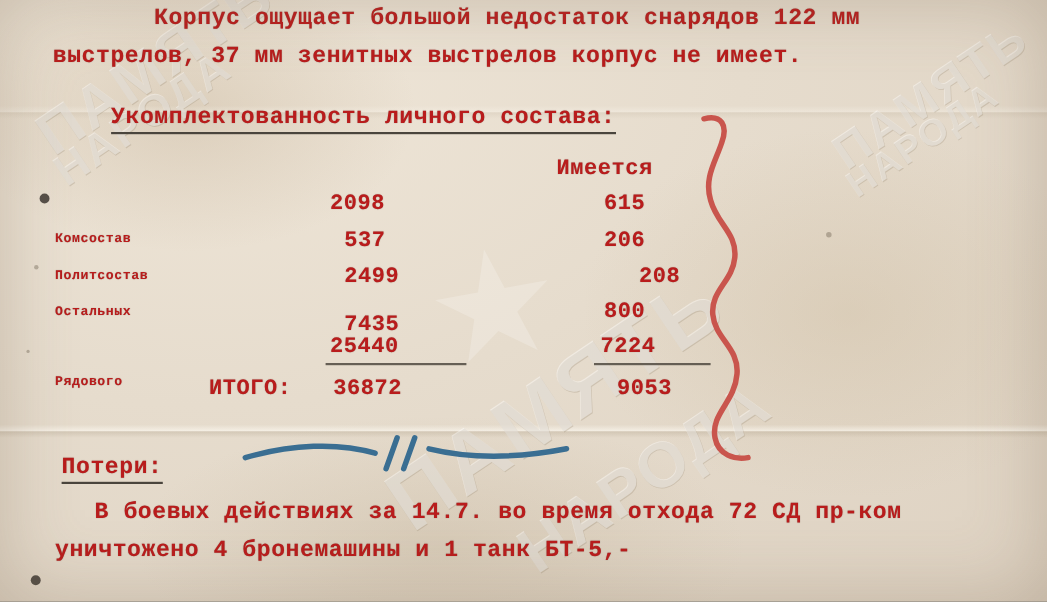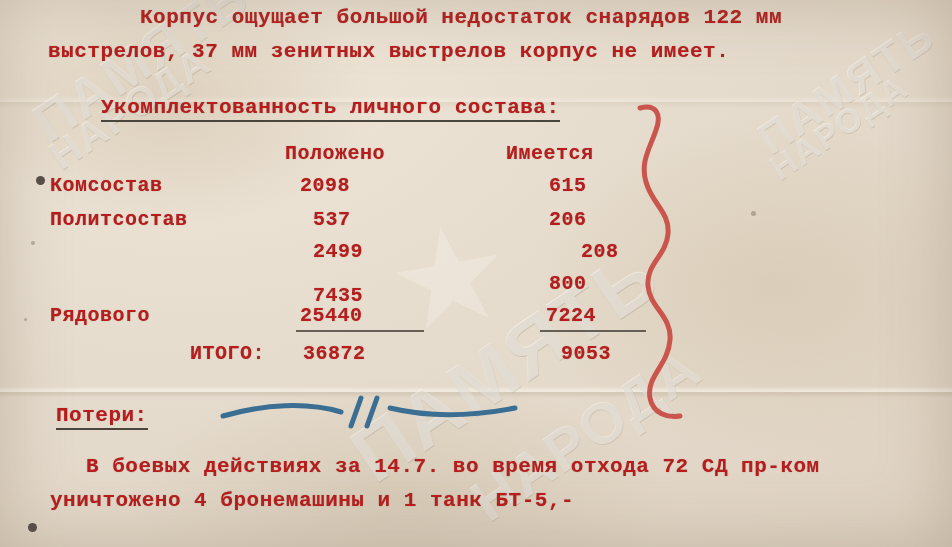--- a/index.html
+++ b/index.html
@@ -89,21 +89,21 @@
     letter-spacing: 0.5px;
     text-shadow: 0 0 1px rgba(70,62,50,0.45);
   }
   .l-line { font-size: 21px; }
   .heading {
     font-size: 21px;
     border-bottom: 2px solid #4a453d;
     padding-bottom: 1px;
   }
   .col-head { font-size: 20px; }
-  .row-label { font-size: 20px; }
+  .row-label { font-size: 12px; margin-top: 36px; }
   .num { font-size: 20px; }
 
   .rule {
     position: absolute;
     height: 2px;
     background: #4f4940;
     opacity: 0.85;
   }
 
   
@@ -146,49 +146,49 @@
   <div class="watermark wm-3">ПАМЯТЬ</div>
   <div class="watermark wm-4">НАРОДА</div>
   <div class="watermark wm-5">ПАМЯТЬ</div>
   <div class="watermark wm-6">НАРОДА</div>
 
   <div class="doc-text l-line" style="left:140px; top:6px;">Корпус ощущает большой недостаток снарядов 122 мм</div>
   <div class="doc-text l-line" style="left:48px; top:40px;">выстрелов, 37 мм зенитных выстрелов корпус не имеет.</div>
 
   <div class="doc-text heading" style="left:56px; top:96px;margin-left:45px;">Укомплектованность личного состава:</div>
 
-  <div class="doc-text col-head" style="left:285px; top:142px;">Положено</div>
   <div class="doc-text col-head" style="left:506px; top:142px;">Имеется</div>
 
   <div class="doc-text row-label" style="left:50px; top:174px;">Комсостав</div>
   <div class="doc-text num" style="left:300px; top:174px;">2098</div>
   <div class="doc-text num" style="left:549px; top:174px;">615</div>
 
   <div class="doc-text row-label" style="left:50px; top:208px;">Политсостав</div>
   <div class="doc-text num" style="left:313px; top:208px;">537</div>
   <div class="doc-text num" style="left:549px; top:208px;text-align:right;">206</div>
 
+  <div class="doc-text row-label" style="left:50px; top:240px;">Остальных</div>
   <div class="doc-text num" style="left:313px; top:240px;">2499</div>
   <div class="doc-text num" style="left:549px; top:240px;margin-left:32px;">208</div>
 
   <div class="doc-text num" style="left:313px; top:284px;">7435</div>
   <div class="doc-text num" style="left:549px; top:272px;">800</div>
 
   <div class="doc-text row-label" style="left:50px; top:304px;">Рядового</div>
   <div class="doc-text num" style="left:300px; top:304px;">25440</div>
   <div class="doc-text num" style="left:546px; top:304px;">7224</div>
 
   <div class="rule" style="left:296px; top:330px; width:128px;"></div>
   <div class="rule" style="left:540px; top:330px; width:106px;"></div>
 
   <div class="doc-text num" style="left:190px; top:342px;">ИТОГО:</div>
   <div class="doc-text num" style="left:303px; top:342px;">36872</div>
   <div class="doc-text num" style="left:549px; top:342px;margin-left:12px;">9053</div>
 
-  <div class="doc-text heading" style="left:56px; top:404px;text-align:center;">Потери:</div>
+  <div class="doc-text heading" style="left:56px; top:414px;text-align:center;">Потери:</div>
 
   <div class="doc-text l-line" style="left:50px; top:455px;margin-left:36px;">В боевых действиях за 14.7. во время отхода 72 СД пр-ком</div>
   <div class="doc-text l-line" style="left:50px; top:489px;">уничтожено 4 бронемашины и 1 танк БТ-5,-</div>
 
   <svg class="ink-red" style="left:610px; top:100px;" width="120" height="330">
     <path d="M 30 8 C 46 4, 52 14, 46 30 C 40 48, 30 62, 36 82
              C 42 104, 60 112, 58 134 C 56 156, 36 164, 38 186
              C 40 208, 62 216, 60 240 C 58 266, 36 276, 40 298
              C 43 314, 58 318, 70 316" fill="none" stroke="#c9554d" stroke-width="5" stroke-linecap="round"></path>
   </svg>

